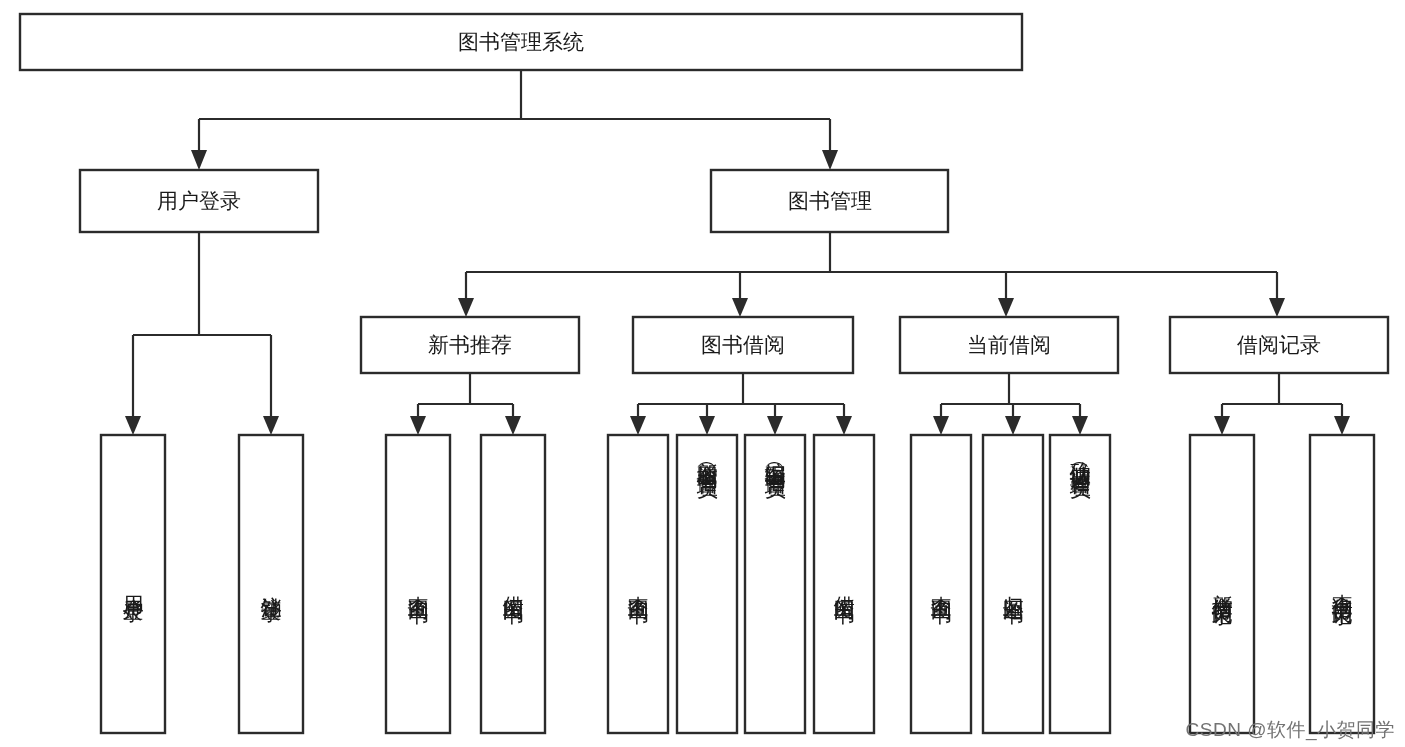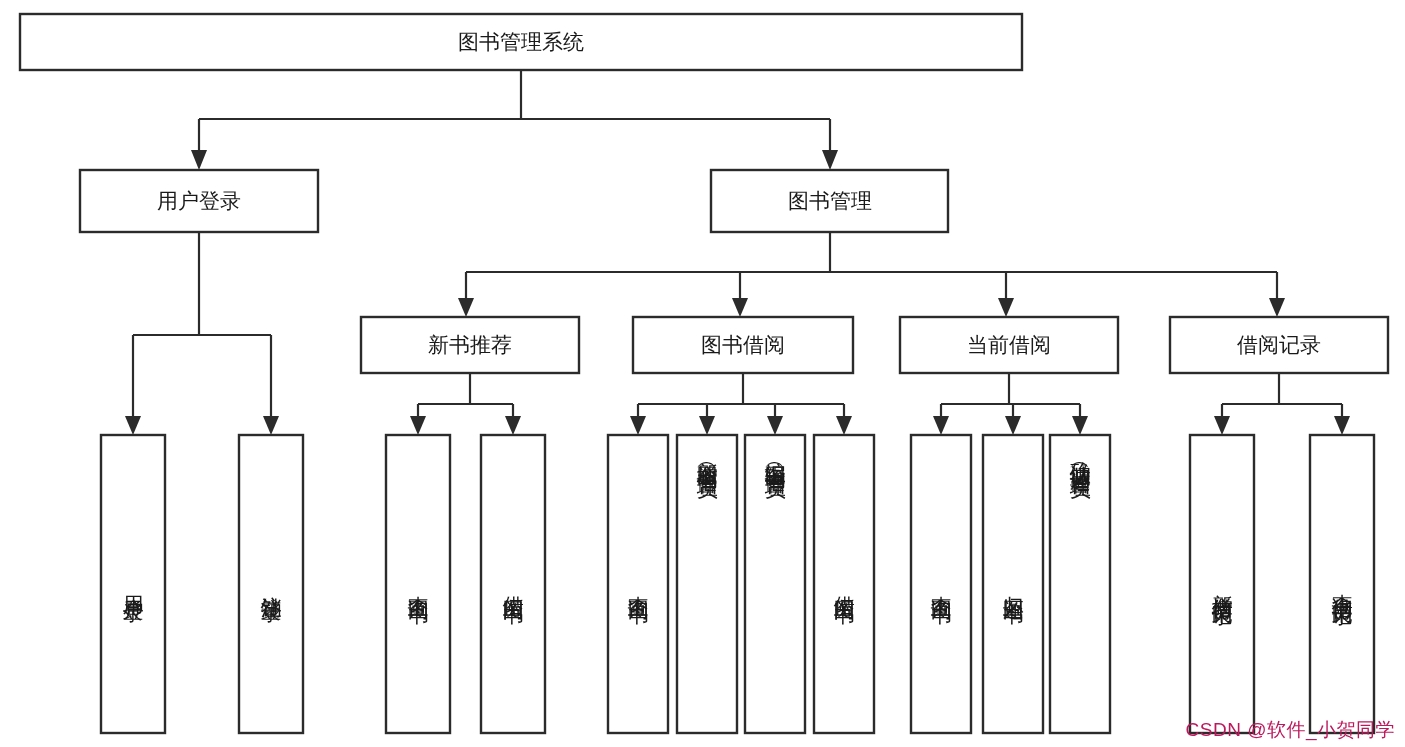--- a/index.html
+++ b/index.html
@@ -68,21 +68,21 @@
     letter-spacing: 2.5px;
     color: #1a1a1a;
     white-space: nowrap;
   }
   .watermark {
     position: absolute;
     right: 10px;
     bottom: 4px;
     font-family: "Liberation Sans", "DejaVu Sans", sans-serif;
     font-size: 19px;
-    color: #be185d;
+    color: #737373;
     letter-spacing: 0.5px;
     white-space: nowrap;
     pointer-events: none;
   }
 </style>
 </head>
 <body>
 
 <div id="diagram-root">
 

